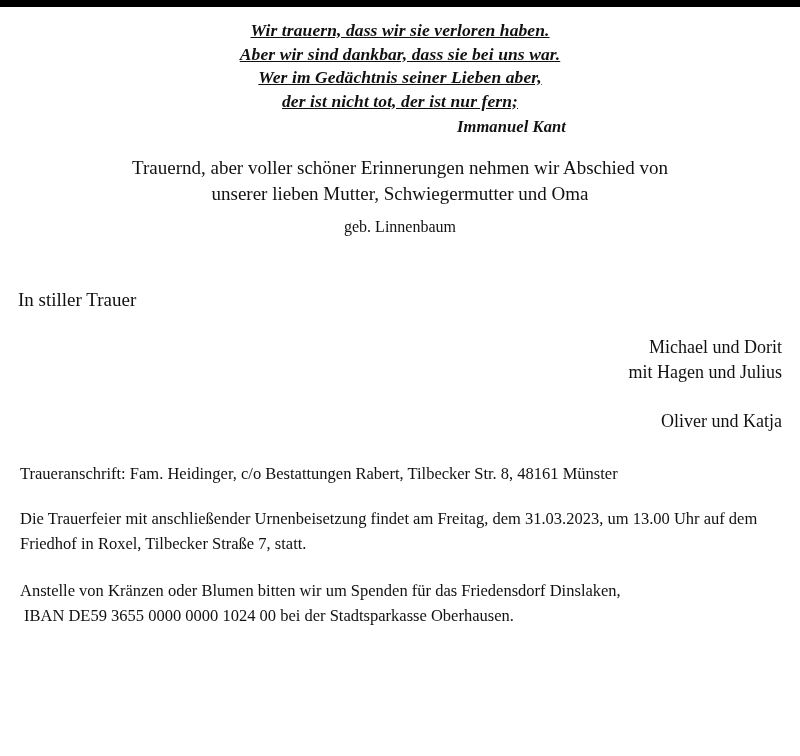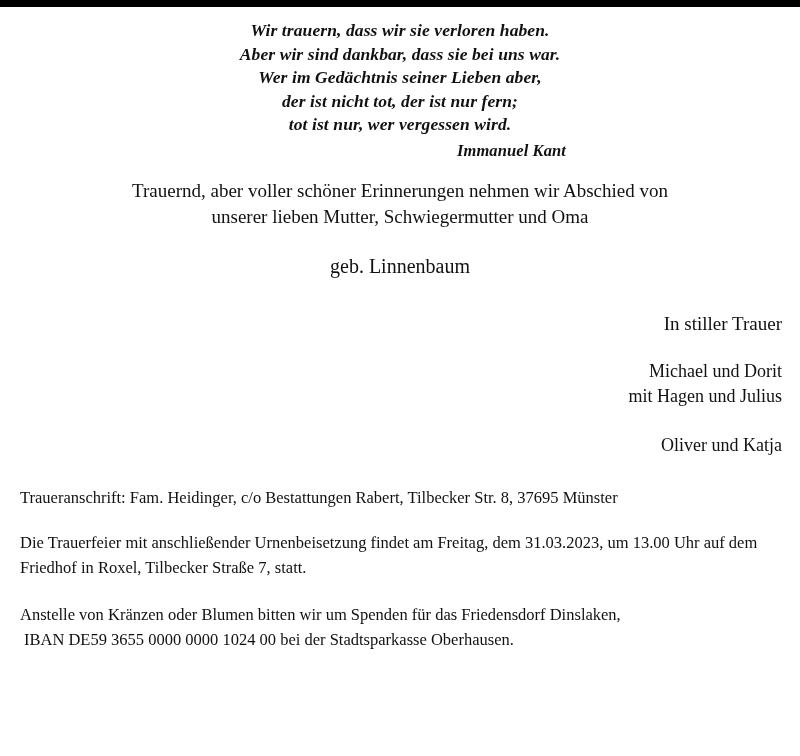--- a/index.html
+++ b/index.html
@@ -39,20 +39,21 @@
     text-align: center;
     font-weight: bold;
     font-style: italic;
     font-size: 17.5px;
     line-height: 23.5px;
     letter-spacing: 0.1px;
     margin-top: 12px;
   }
   .quote-line {
     display: block;
+    text-decoration: underline;
   }
   .quote-author {
     display: block;
     text-align: right;
     padding-right: 216px;
     margin-top: 2px;
     font-weight: bold;
     font-style: italic;
     font-size: 16.5px;
   }
@@ -70,35 +71,35 @@
   .name {
     text-align: center;
     font-size: 31px;
     line-height: 36px;
     letter-spacing: 1.2px;
     margin-top: 24px;
     font-weight: normal;
   }
   .maiden {
     text-align: center;
-    font-size: 20px;
-    margin-top: 25px;
+    font-size: 16px;
+    margin-top: 11px;
   }
   .dates {
     text-align: center;
     font-size: 16.5px;
     margin-top: 18px;
     letter-spacing: 0.2px;
   }
 
   
   .mourn-head {
-    text-align: right;
+    text-align: left;
     font-size: 19px;
-    margin-top: 35px;
+    margin-top: 53px;
   }
   .family-group {
     text-align: right;
     font-size: 18px;
     line-height: 25px;
     margin-top: 24px;
   }
   .family-group .line1 { display: block; }
   .family-group .line2 {
     display: block;
@@ -130,21 +131,20 @@
 
   <div class="border-top"></div>
 
   <div class="content">
 
     <div class="quote">
       <span class="quote-line">Wir trauern, dass wir sie verloren haben.</span>
       <span class="quote-line">Aber wir sind dankbar, dass sie bei uns war.</span>
       <span class="quote-line">Wer im Gedächtnis seiner Lieben aber,</span>
       <span class="quote-line">der ist nicht tot, der ist nur fern;</span>
-      <span class="quote-line">tot ist nur, wer vergessen wird.</span>
       <span class="quote-author">Immanuel Kant</span>
     </div>
 
     <div class="intro">
       <span>Trauernd, aber voller schöner Erinnerungen nehmen wir Abschied von</span>
       <span>unserer lieben Mutter, Schwiegermutter und Oma</span>
     </div>
 
     <div class="maiden">geb. Linnenbaum</div>
 
@@ -152,21 +152,21 @@
 
     <div class="family-group">
       <span class="line1">Michael und Dorit</span>
       <span class="line2">mit Hagen und Julius</span>
     </div>
 
     <div class="family-group">
       <span class="line1">Oliver und Katja</span>
     </div>
 
-    <div class="addr">Traueranschrift:  Fam. Heidinger, c/o Bestattungen Rabert, Tilbecker Str. 8, 37695 Münster</div>
+    <div class="addr">Traueranschrift:  Fam. Heidinger, c/o Bestattungen Rabert, Tilbecker Str. 8, 48161 Münster</div>
 
     <div class="para">
       <span class="l">Die Trauerfeier mit anschließender Urnenbeisetzung findet am Freitag, dem 31.03.2023, um 13.00 Uhr auf dem</span>
       <span class="l">Friedhof in Roxel, Tilbecker Straße 7, statt.</span>
     </div>
 
     <div class="para">
       <span class="l">Anstelle von Kränzen oder Blumen bitten wir um Spenden für das Friedensdorf Dinslaken,</span>
       <span class="l indent">IBAN DE59 3655 0000 0000 1024 00 bei der Stadtsparkasse Oberhausen.</span>
     </div>

